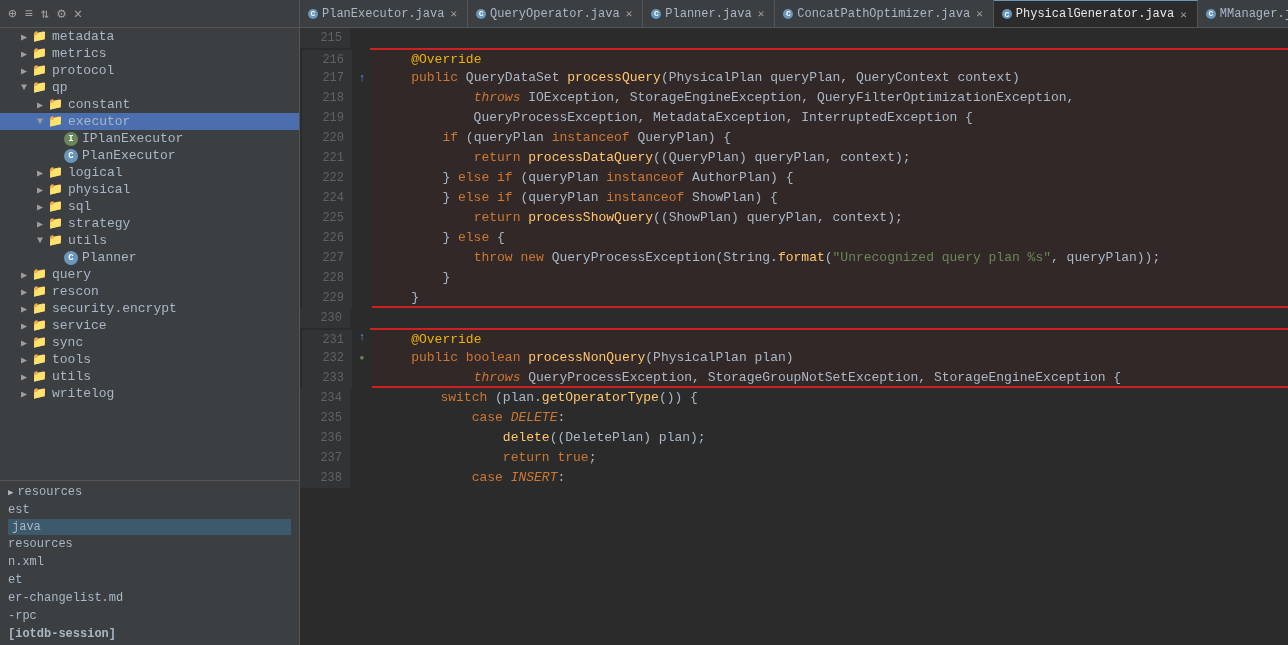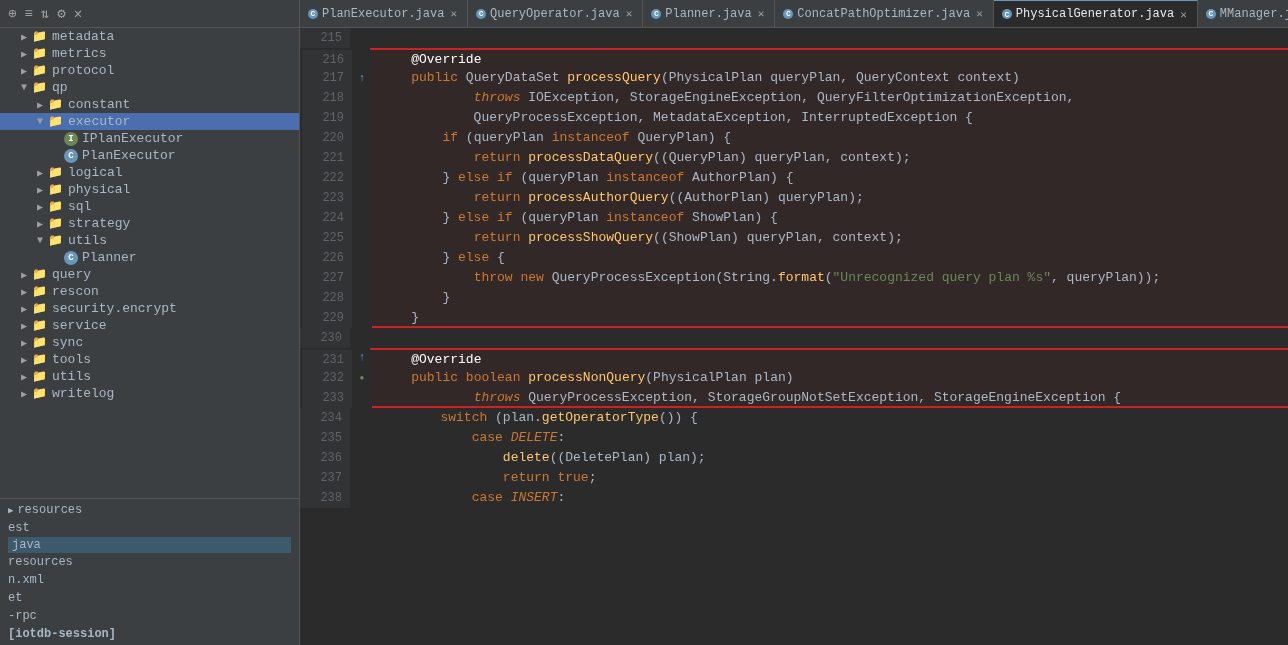--- a/index.html
+++ b/index.html
@@ -175,21 +175,21 @@
       background: #2b2b2b;
     }
 
     .editor-content::-webkit-scrollbar { width: 8px; height: 8px; }
     .editor-content::-webkit-scrollbar-track { background: #3c3f41; }
     .editor-content::-webkit-scrollbar-thumb { background: #666; }
 
     
     .kw { color: #cc7832; } 
     .kw2 { color: #cc7832; font-style: italic; } 
-    .anno { color: #ffffff; } 
+    .anno { color: #eab308; } 
     .method { color: #ffc66d; } 
     .string { color: #6a8759; }
     .class-name { color: #a9b7c6; }
     .italic-keyword { color: #cc7832; font-style: italic; }
 
     .ln-col {
       width: 50px;
       min-width: 50px;
       background: #313335;
       color: #606366;
@@ -427,20 +427,23 @@
     <div class="footer-item">
       <span>resources</span>
     </div>
     <div class="footer-item">
       <span>n.xml</span>
     </div>
     <div class="footer-item">
       <span>et</span>
     </div>
     <div class="footer-item">
+      <span>er-changelist.md</span>
+    </div>
+    <div class="footer-item">
       <span>-rpc</span>
     </div>
     <div class="footer-item bold-item">
       <span><strong>[iotdb-session]</strong></span>
     </div>
   </div>
 </div>
 
 <div class="editor-area">
   <div class="tab-bar">
@@ -521,25 +524,20 @@
         <div class="gutter-col" style="width:20px;"></div>
         <div class="code-col">            <span class="kw">return</span> <span class="method">processDataQuery</span>((<span class="class-name">QueryPlan</span>) queryPlan, context);</div>
       </div>
 
       <div class="code-row" style="background:rgba(180,0,0,0.06); border-left: 2px solid #cc2222; margin-left: 70px;">
         <div class="ln-col" style="margin-left:-70px; width:50px;">222</div>
         <div class="gutter-col" style="width:20px;"></div>
         <div class="code-col">        } <span class="kw">else if</span> (queryPlan <span class="kw">instanceof</span> <span class="class-name">AuthorPlan</span>) {</div>
       </div>
 
-      <div class="code-row" style="background:rgba(180,0,0,0.06); border-left: 2px solid #cc2222; margin-left: 70px;">
-        <div class="ln-col" style="margin-left:-70px; width:50px;">223</div>
-        <div class="gutter-col" style="width:20px;"></div>
-        <div class="code-col">            <span class="kw">return</span> <span class="method">processAuthorQuery</span>((<span class="class-name">AuthorPlan</span>) queryPlan);</div>
-      </div>
 
       <div class="code-row" style="background:rgba(180,0,0,0.06); border-left: 2px solid #cc2222; margin-left: 70px;">
         <div class="ln-col" style="margin-left:-70px; width:50px;">224</div>
         <div class="gutter-col" style="width:20px;"></div>
         <div class="code-col">        } <span class="kw">else if</span> (queryPlan <span class="kw">instanceof</span> <span class="class-name">ShowPlan</span>) {</div>
       </div>
 
       <div class="code-row" style="background:rgba(180,0,0,0.06); border-left: 2px solid #cc2222; margin-left: 70px;">
         <div class="ln-col" style="margin-left:-70px; width:50px;">225</div>
         <div class="gutter-col" style="width:20px;"></div>

